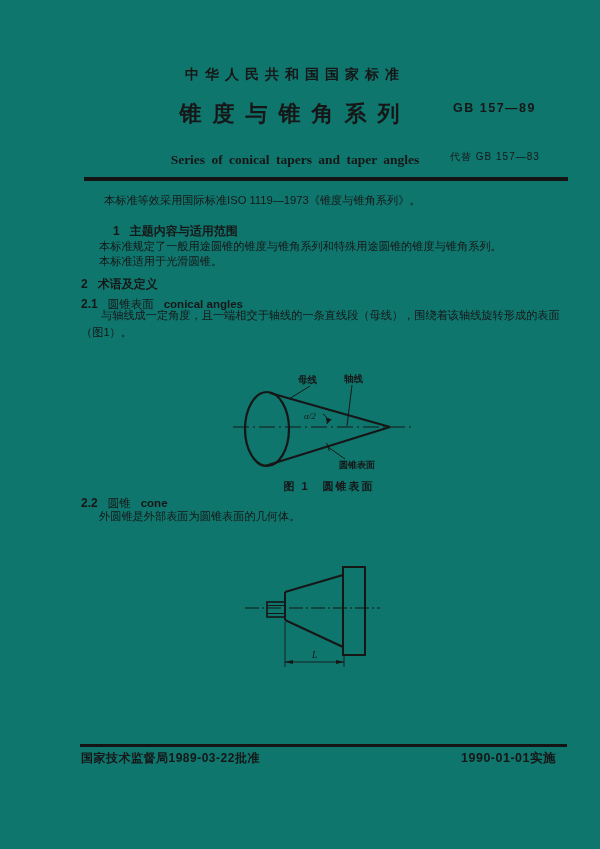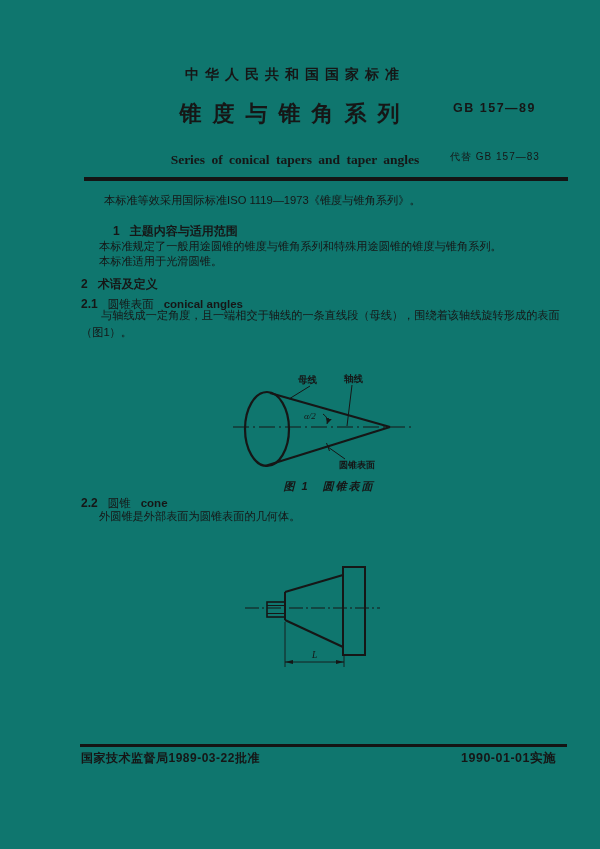--- a/index.html
+++ b/index.html
@@ -32,21 +32,21 @@
   .sec1-p2{top:253px;left:99px;}
   .sec2-h{top:274px;left:81px;}
   .sec21-h{top:294px;left:81px;}
   .sec21-body{top:307px;left:81px;width:488px;text-indent:20px;}
   .sec22-h{top:493px;left:81px;}
   .sec22-p1{top:508px;left:99px;}
   .sec22-p2{top:523px;left:99px;}
   
   .fig1{top:352px;left:183px;}
   .fig1-caption{top:479px;left:183px;width:292px;text-align:center;
-    font-size:11px;font-weight:bold;letter-spacing:2px;font-style:italic;}
+    font-size:11px;font-weight:bold;letter-spacing:2px;}
   .fig2{top:558px;left:243px;}
   .fig2-caption{top:685px;left:243px;width:140px;text-align:center;
     font-size:11px;font-weight:bold;letter-spacing:2px;}
   svg{display:block;}
   svg text{font-family:"Liberation Sans",sans-serif;font-weight:bold;}
   svg text.math{font-family:"Liberation Serif",serif;font-weight:normal;font-style:italic;}
   
   .rule-bottom{top:744px;left:80px;width:487px;height:2.5px;background:#141414;}
   .foot-left{top:750px;left:81px;font-size:12px;font-weight:bold;letter-spacing:0.5px;}
   .foot-right{top:750px;left:430px;width:126px;text-align:right;

